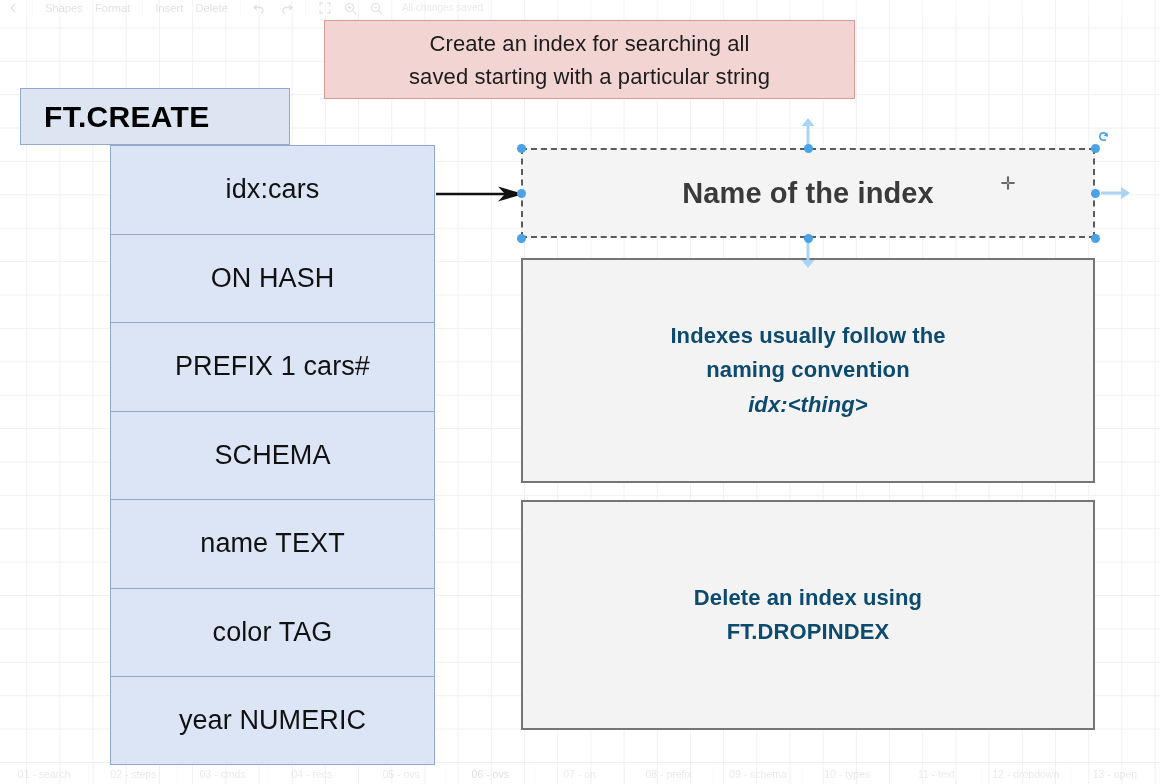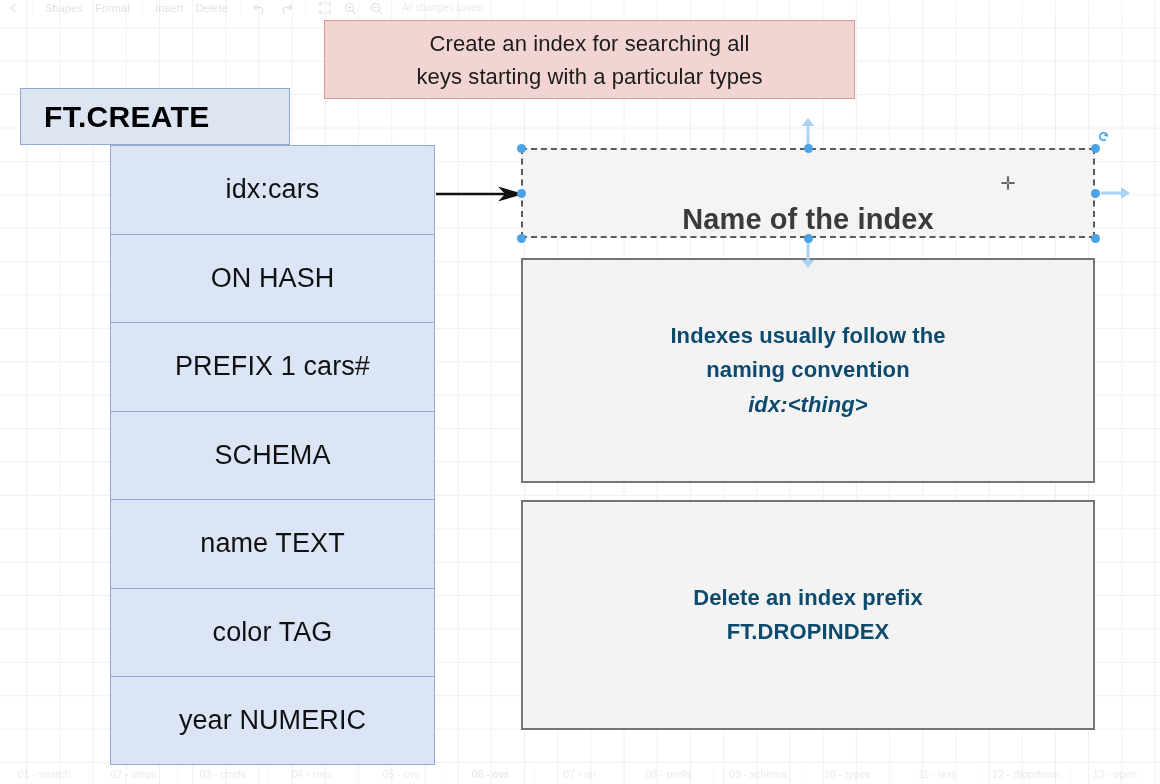--- a/index.html
+++ b/index.html
@@ -132,21 +132,21 @@
   #sel-box {
     position: absolute;
     left: 521px;
     top: 148px;
     width: 574px;
     height: 90px;
     background: #f4f4f4;
     border: 2px dashed #5b5b5b;
     box-sizing: border-box;
     display: flex;
-    align-items: flex-end;
+    align-items: center;
     justify-content: center;
     z-index: 16;
   }
   #sel-box .txt {
     font-size: 29px;
     font-weight: bold;
     color: #3a3a3a;
     letter-spacing: .1px;
   }
   .handle {
@@ -380,27 +380,27 @@
     <path d="M7 0.5 V13.5 M0.5 7 H13.5" stroke="#ffffff" stroke-width="0.7" fill="none"></path>
   </svg>
 
   <div class="info-box" id="info-naming">
     <div class="info-line">Indexes usually follow the</div>
     <div class="info-line">naming convention</div>
     <div class="info-line italic">idx:&lt;thing&gt;</div>
   </div>
 
   <div class="info-box" id="info-drop">
-    <div class="info-line">Delete an index prefix</div>
+    <div class="info-line">Delete an index using</div>
     <div class="info-line">FT.DROPINDEX</div>
   </div>
 
   <div id="note-pink">
     <div class="nline">Create an index for searching all</div>
-    <div class="nline">keys starting with a particular types</div>
+    <div class="nline">saved starting with a particular string</div>
   </div>
 
   <div id="slide-strip">
     <div class="slide-tab">01 - search</div>
     <div class="slide-tab">02 - steps</div>
     <div class="slide-tab">03 - cmds</div>
     <div class="slide-tab">04 - recs</div>
     <div class="slide-tab">05 - ovs</div>
     <div class="slide-tab active">06 - ovs</div>
     <div class="slide-tab">07 - on</div>

